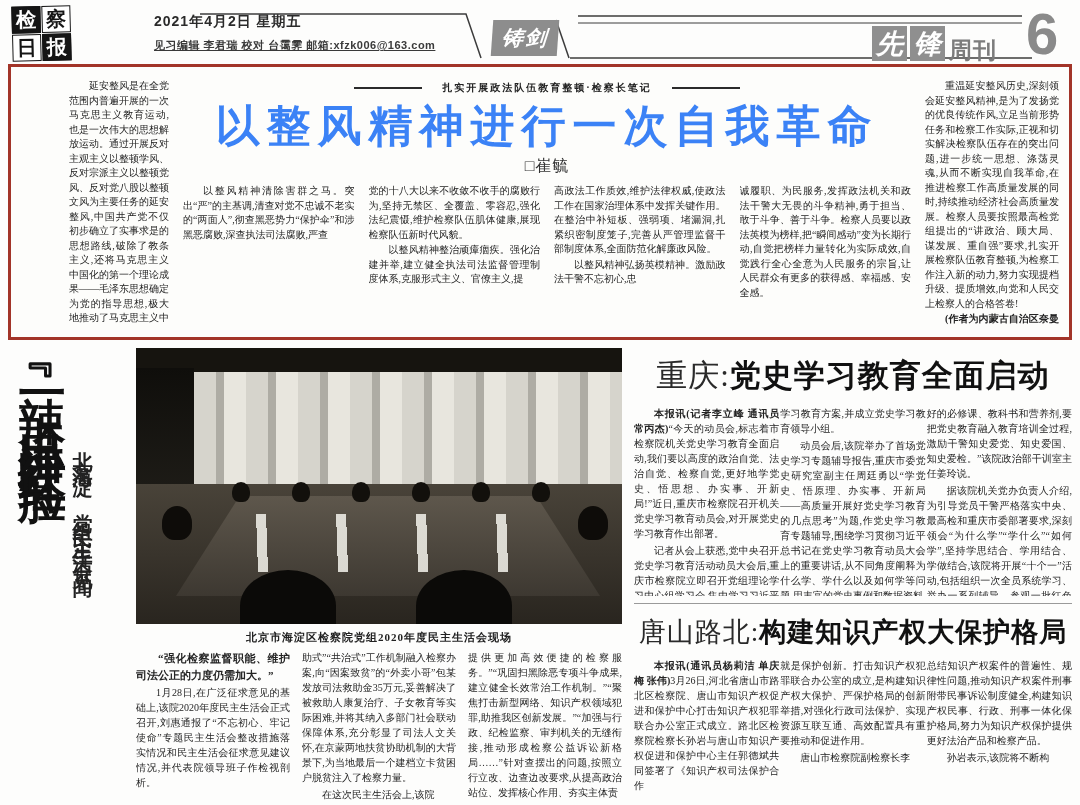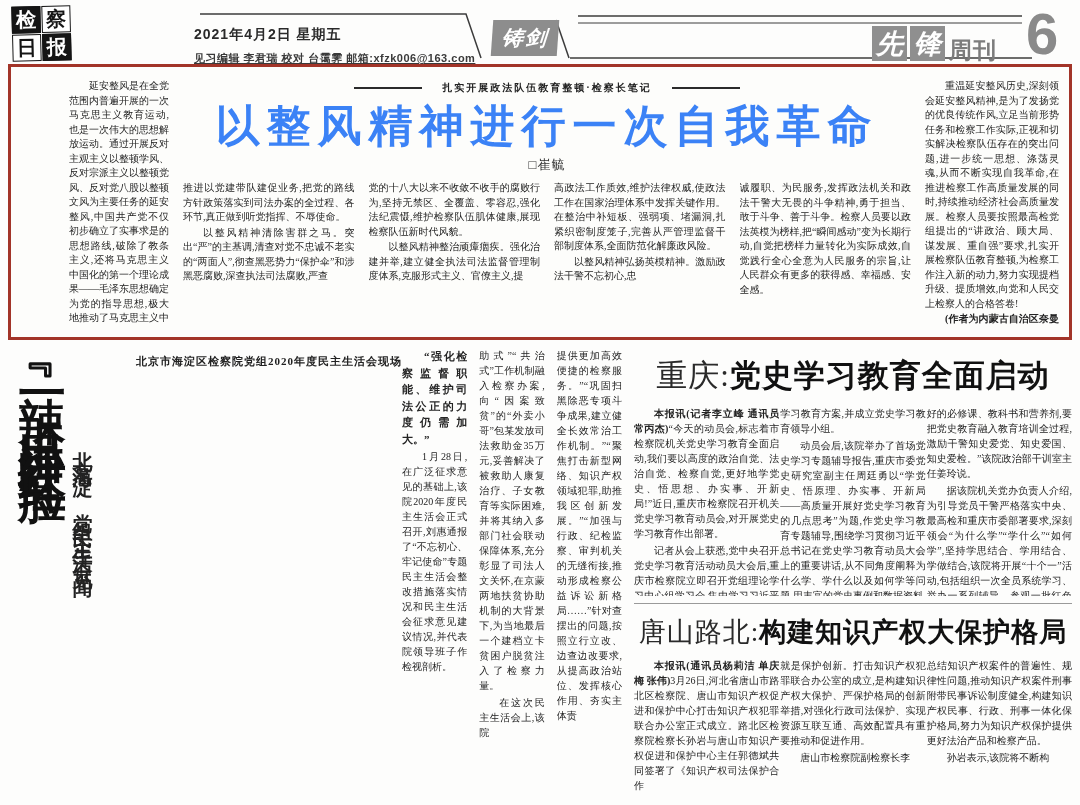--- a/index.html
+++ b/index.html
@@ -7,54 +7,54 @@
   body { width:1080px; height:805px; font-family:"Liberation Serif","DejaVu Serif",serif; color:#1c1c1c; background:#f6f6f4; }
   .page { position:relative; width:1080px; height:805px; overflow:hidden; background:#fdfdfc; }
 
   
   .masthead { position:absolute; top:0; left:0; width:1080px; height:64px; }
   .mast-lines { position:absolute; top:0; left:0; }
   .logo { position:absolute; left:12px; top:6px; width:60px; height:56px; display:grid; grid-template-columns:29px 29px; grid-template-rows:27px 27px; gap:1px; transform:rotate(-1.5deg); }
   .logo span { display:flex; align-items:center; justify-content:center; font-size:20px; font-weight:bold; border:1.5px solid #151515; }
   .logo .inv { background:#151515; color:#fff; }
   .logo .pos { background:#fff; color:#151515; }
-  .mast-meta { position:absolute; left:154px; top:26px; font-family:"Liberation Sans","DejaVu Sans",sans-serif;margin-left:40px; }
+  .mast-meta { position:absolute; left:154px; top:13px; font-family:"Liberation Sans","DejaVu Sans",sans-serif; }
   .mast-date { font-size:14px; font-weight:bold; letter-spacing:1px; color:#2a2a2a; }
   .mast-staff { font-size:11px; font-weight:bold; margin-top:7px; color:#3a3a3a; letter-spacing:0.5px;text-decoration:underline; }
   .badge { position:absolute; left:492px; top:20px; width:66px; height:36px; background:#8d8d8d; color:#fff; display:flex; align-items:center; justify-content:center; font-size:21px; font-style:italic; font-weight:bold; transform:skewX(-4deg); letter-spacing:2px; }
   .wk-box { position:absolute; top:26px; width:35px; height:35px; background:#8f8f8f; color:#fff; display:flex; align-items:center; justify-content:center; font-size:27px; font-weight:bold; font-style:italic; }
   .wk1 { left:872px; } .wk2 { left:910px; }
   .wk-label { position:absolute; left:949px; top:35px; font-size:23px; font-weight:bold; color:#7c7c7c; letter-spacing:1px; }
   .page-num { position:absolute; left:1026px; top:0px; font-size:58px; font-weight:bold; color:#8a8a8a; font-family:"Liberation Sans","DejaVu Sans",sans-serif; }
 
   
   .lead { position:absolute; top:64px; left:8px; width:1064px; height:276px; border:3px solid #a23428; background:#fdfdfb; display:flex; gap:14px; padding:12px 10px 10px 58px; }
   .lead p { font-size:10px; line-height:14.5px; text-align:justify; margin:0 0 1px 0; text-indent:2em; color:#242424; }
   .lead p.cont { text-indent:0; }
   .lead p.note { font-weight:bold; }
   .lead-colA { width:100px; overflow:hidden; }
   .lead-mid { flex:1; min-width:0; display:flex; flex-direction:column; }
   .lead-head { text-align:center; }
   .kicker-row { display:flex; align-items:center; justify-content:center; gap:20px; margin-top:2px; }
   .kicker-dash { width:68px; border-top:2px solid #2b2b2b; }
   .kicker { font-size:10px; font-weight:bold; letter-spacing:2px; color:#222; }
   .lead-title { font-size:44px; letter-spacing:7px; font-weight:600; color:#3b82f6; margin:8px 0 5px; line-height:1.1; white-space:nowrap; }
-  .lead-byline { font-size:13px; color:#333; margin-bottom:7px; letter-spacing:1px; }
+  .lead-byline { font-size:16px; color:#333; margin-bottom:7px; letter-spacing:1px; }
   .lead-mid-cols { display:flex; gap:14px; flex:1; overflow:hidden; }
   .lead-mid-cols .col { flex:1; min-width:0; overflow:hidden; }
   .lead-colG { width:134px; overflow:hidden; }
 
   
   .bottom { position:absolute; top:348px; left:8px; width:1064px; height:457px; display:flex; gap:12px; }
 
   .rail { width:116px; display:flex; overflow:hidden; }
   .rail-head { writing-mode:vertical-rl; text-orientation:upright; font-size:48px; font-weight:bold; letter-spacing:10px; line-height:1.15; color:#111; width:62px; overflow:hidden; }
   .rail-sub { writing-mode:vertical-rl; text-orientation:upright; font-size:20px; font-weight:600; letter-spacing:8px; margin-top:88px; color:#222; overflow:hidden; }
 
-  .mid-article { width:486px; display:flex; flex-direction:row; }
+  .mid-article { width:486px; display:flex; flex-direction:column; }
   .photo { height:276px; position:relative; background:#23211d; overflow:hidden; }
   .ph-top { position:absolute; top:0; left:0; right:0; height:26px; background:#16140f; }
   .ph-curtain { position:absolute; top:24px; left:58px; right:0; height:112px; background:repeating-linear-gradient(90deg,#d6d4cc 0 22px,#aeaca4 22px 30px,#e8e6de 30px 52px); }
   .ph-screen { position:absolute; top:20px; left:0; width:58px; height:136px; background:linear-gradient(#0f0e0b,#1f1d18); }
   .ph-floor { position:absolute; top:136px; left:0; right:0; bottom:0; background:linear-gradient(#494339,#29251f); }
   .ph-table { position:absolute; left:40px; right:22px; top:148px; height:100px; background:linear-gradient(#5e574c,#3d3831); clip-path:polygon(15% 0,85% 0,100% 100%,0 100%); }
   .ph-papers { position:absolute; left:86px; right:66px; top:166px; height:58px; background:repeating-linear-gradient(88deg,transparent 0 36px,rgba(244,243,236,0.85) 36px 46px,transparent 46px 80px); }
   .ph-head { position:absolute; width:18px; height:20px; border-radius:50% 50% 40% 40%; background:#12100c; top:134px; }
   .ph-head.h1{left:96px;} .ph-head.h2{left:156px;} .ph-head.h3{left:216px;} .ph-head.h4{left:276px;} .ph-head.h5{left:336px;} .ph-head.h6{left:396px;}
   .ph-side { position:absolute; width:30px; height:34px; border-radius:50% 50% 40% 40%; background:#0e0c09; top:158px; }
@@ -123,21 +123,20 @@
         <div class="kicker-row">
           <span class="kicker-dash"></span>
           <span class="kicker">扎实开展政法队伍教育整顿·检察长笔记</span>
           <span class="kicker-dash"></span>
         </div>
         <div class="lead-title">以整风精神进行一次自我革命</div>
         <div class="lead-byline">□崔毓</div>
       </div>
       <div class="lead-mid-cols">
         <div class="col">
-          <p class="cont">推进以党建带队建促业务,把党的路线方针政策落实到司法办案的全过程、各环节,真正做到听党指挥、不辱使命。</p>
           <p>以整风精神清除害群之马。突出“严”的主基调,清查对党不忠诚不老实的“两面人”,彻查黑恶势力“保护伞”和涉黑恶腐败,深查执法司法腐败,严查</p>
         </div>
         <div class="col">
           <p class="cont">党的十八大以来不收敛不收手的腐败行为,坚持无禁区、全覆盖、零容忍,强化法纪震慑,维护检察队伍肌体健康,展现检察队伍新时代风貌。</p>
           <p>以整风精神整治顽瘴痼疾。强化治建并举,建立健全执法司法监督管理制度体系,克服形式主义、官僚主义,提</p>
         </div>
         <div class="col">
           <p class="cont">高政法工作质效,维护法律权威,使政法工作在国家治理体系中发挥关键作用。在整治中补短板、强弱项、堵漏洞,扎紧织密制度笼子,完善从严管理监督干部制度体系,全面防范化解廉政风险。</p>
           <p>以整风精神弘扬英模精神。激励政法干警不忘初心,忠</p>
         </div>

